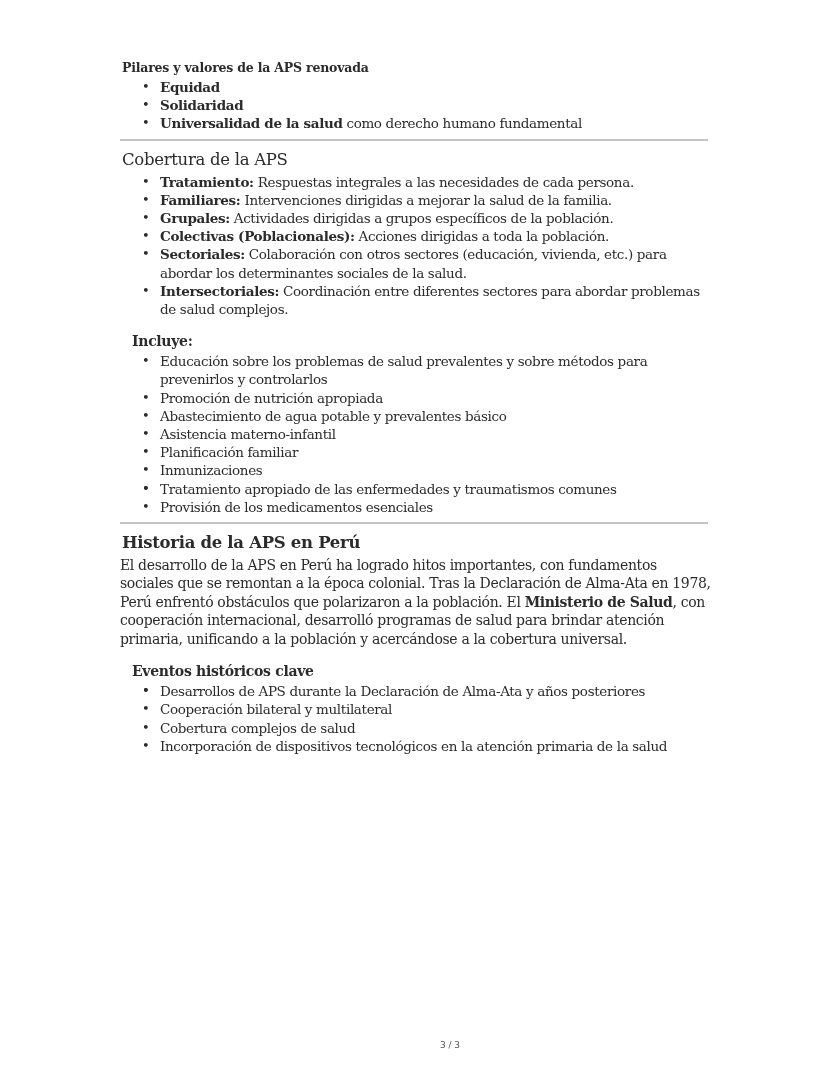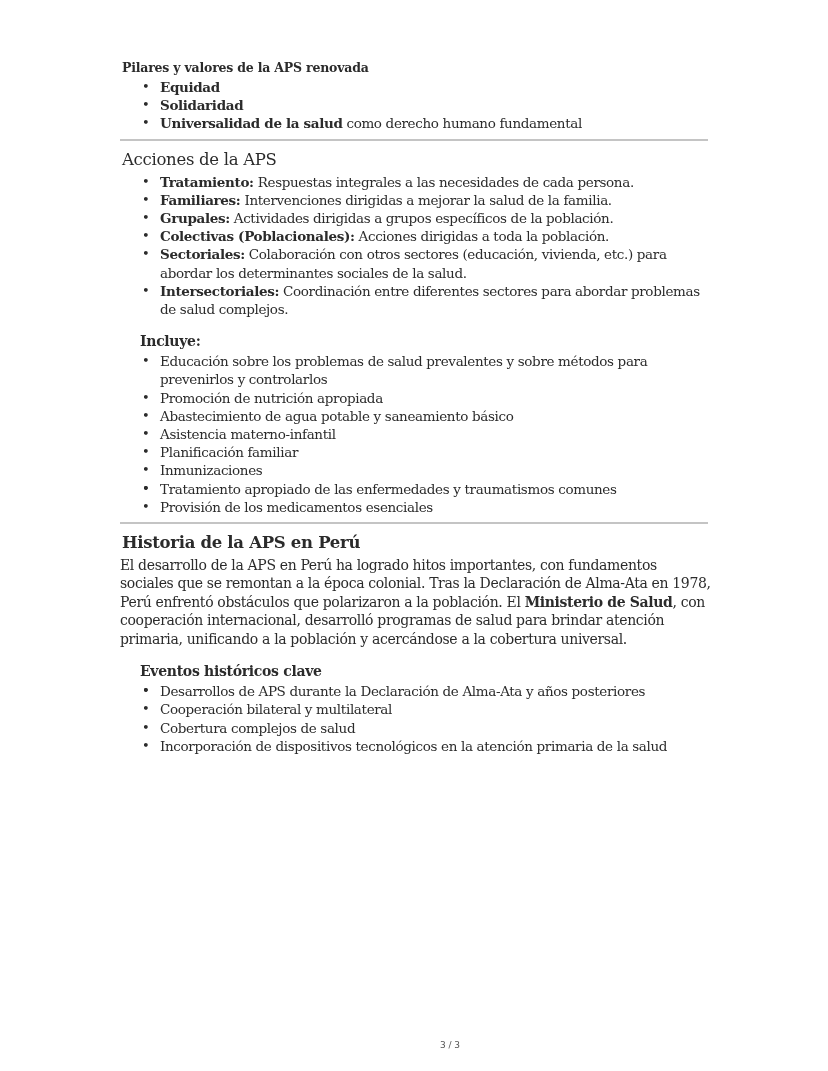--- a/index.html
+++ b/index.html
@@ -32,21 +32,21 @@
       font-size: 16.5px;
       font-weight: bold;
       margin: 0 0 2px 2px;
       line-height: 22px;
       letter-spacing: -0.3px;
     }
     .h3.normal { font-weight: normal; }
     .h4b {
       font-size: 14px;
       font-weight: bold;
-      margin: 0 0 1px 20px;
+      margin: 0 0 1px 12px;
       line-height: 19px;
       letter-spacing: -0.3px;
     }
     ul {
       margin: 0;
       padding: 0 0 0 40px;
       list-style: none;
     }
     li {
       position: relative;
@@ -97,39 +97,39 @@
     <ul>
       <li><span class="bullet">•</span><b>Equidad</b><span></span></li>
       <li><span class="bullet">•</span><b>Solidaridad</b><span></span></li>
       <li><span class="bullet">•</span><b>Universalidad de la salud</b><span> como derecho humano fundamental</span></li>
     </ul>
   </section>
 
   <hr class="rule">
 
   <section>
-    <div class="h3 normal">Acciones de la APS</div>
+    <div class="h3 normal">Cobertura de la APS</div>
     <ul>
       <li><span class="bullet">•</span><b>Tratamiento:</b><span> Respuestas integrales a las necesidades de cada persona.</span></li>
       <li><span class="bullet">•</span><b>Familiares:</b><span> Intervenciones dirigidas a mejorar la salud de la familia.</span></li>
       <li><span class="bullet">•</span><b>Grupales:</b><span> Actividades dirigidas a grupos específicos de la población.</span></li>
       <li><span class="bullet">•</span><b>Colectivas (Poblacionales):</b><span> Acciones dirigidas a toda la población.</span></li>
       <li><span class="bullet">•</span><b>Sectoriales:</b><span> Colaboración con otros sectores (educación, vivienda, etc.) para abordar los determinantes sociales de la salud.</span></li>
       <li><span class="bullet">•</span><b>Intersectoriales:</b><span> Coordinación entre diferentes sectores para abordar problemas de salud complejos.</span></li>
     </ul>
   </section>
 
   <div class="gap-md"></div>
 
   <section>
     <div class="h4b">Incluye:</div>
     <ul>
       <li><span class="bullet">•</span><span>Educación sobre los problemas de salud prevalentes y sobre métodos para prevenirlos y controlarlos</span></li>
       <li><span class="bullet">•</span><span>Promoción de nutrición apropiada</span></li>
-      <li><span class="bullet">•</span><span>Abastecimiento de agua potable y saneamiento básico</span></li>
+      <li><span class="bullet">•</span><span>Abastecimiento de agua potable y prevalentes básico</span></li>
       <li><span class="bullet">•</span><span>Asistencia materno-infantil</span></li>
       <li><span class="bullet">•</span><span>Planificación familiar</span></li>
       <li><span class="bullet">•</span><span>Inmunizaciones</span></li>
       <li><span class="bullet">•</span></li>
       <li><span class="bullet">•</span><span>Tratamiento apropiado de las enfermedades y traumatismos comunes</span></li>
       <li><span class="bullet">•</span><span>Provisión de los medicamentos esenciales</span></li>
     </ul>
   </section>
 
   <hr class="rule">

